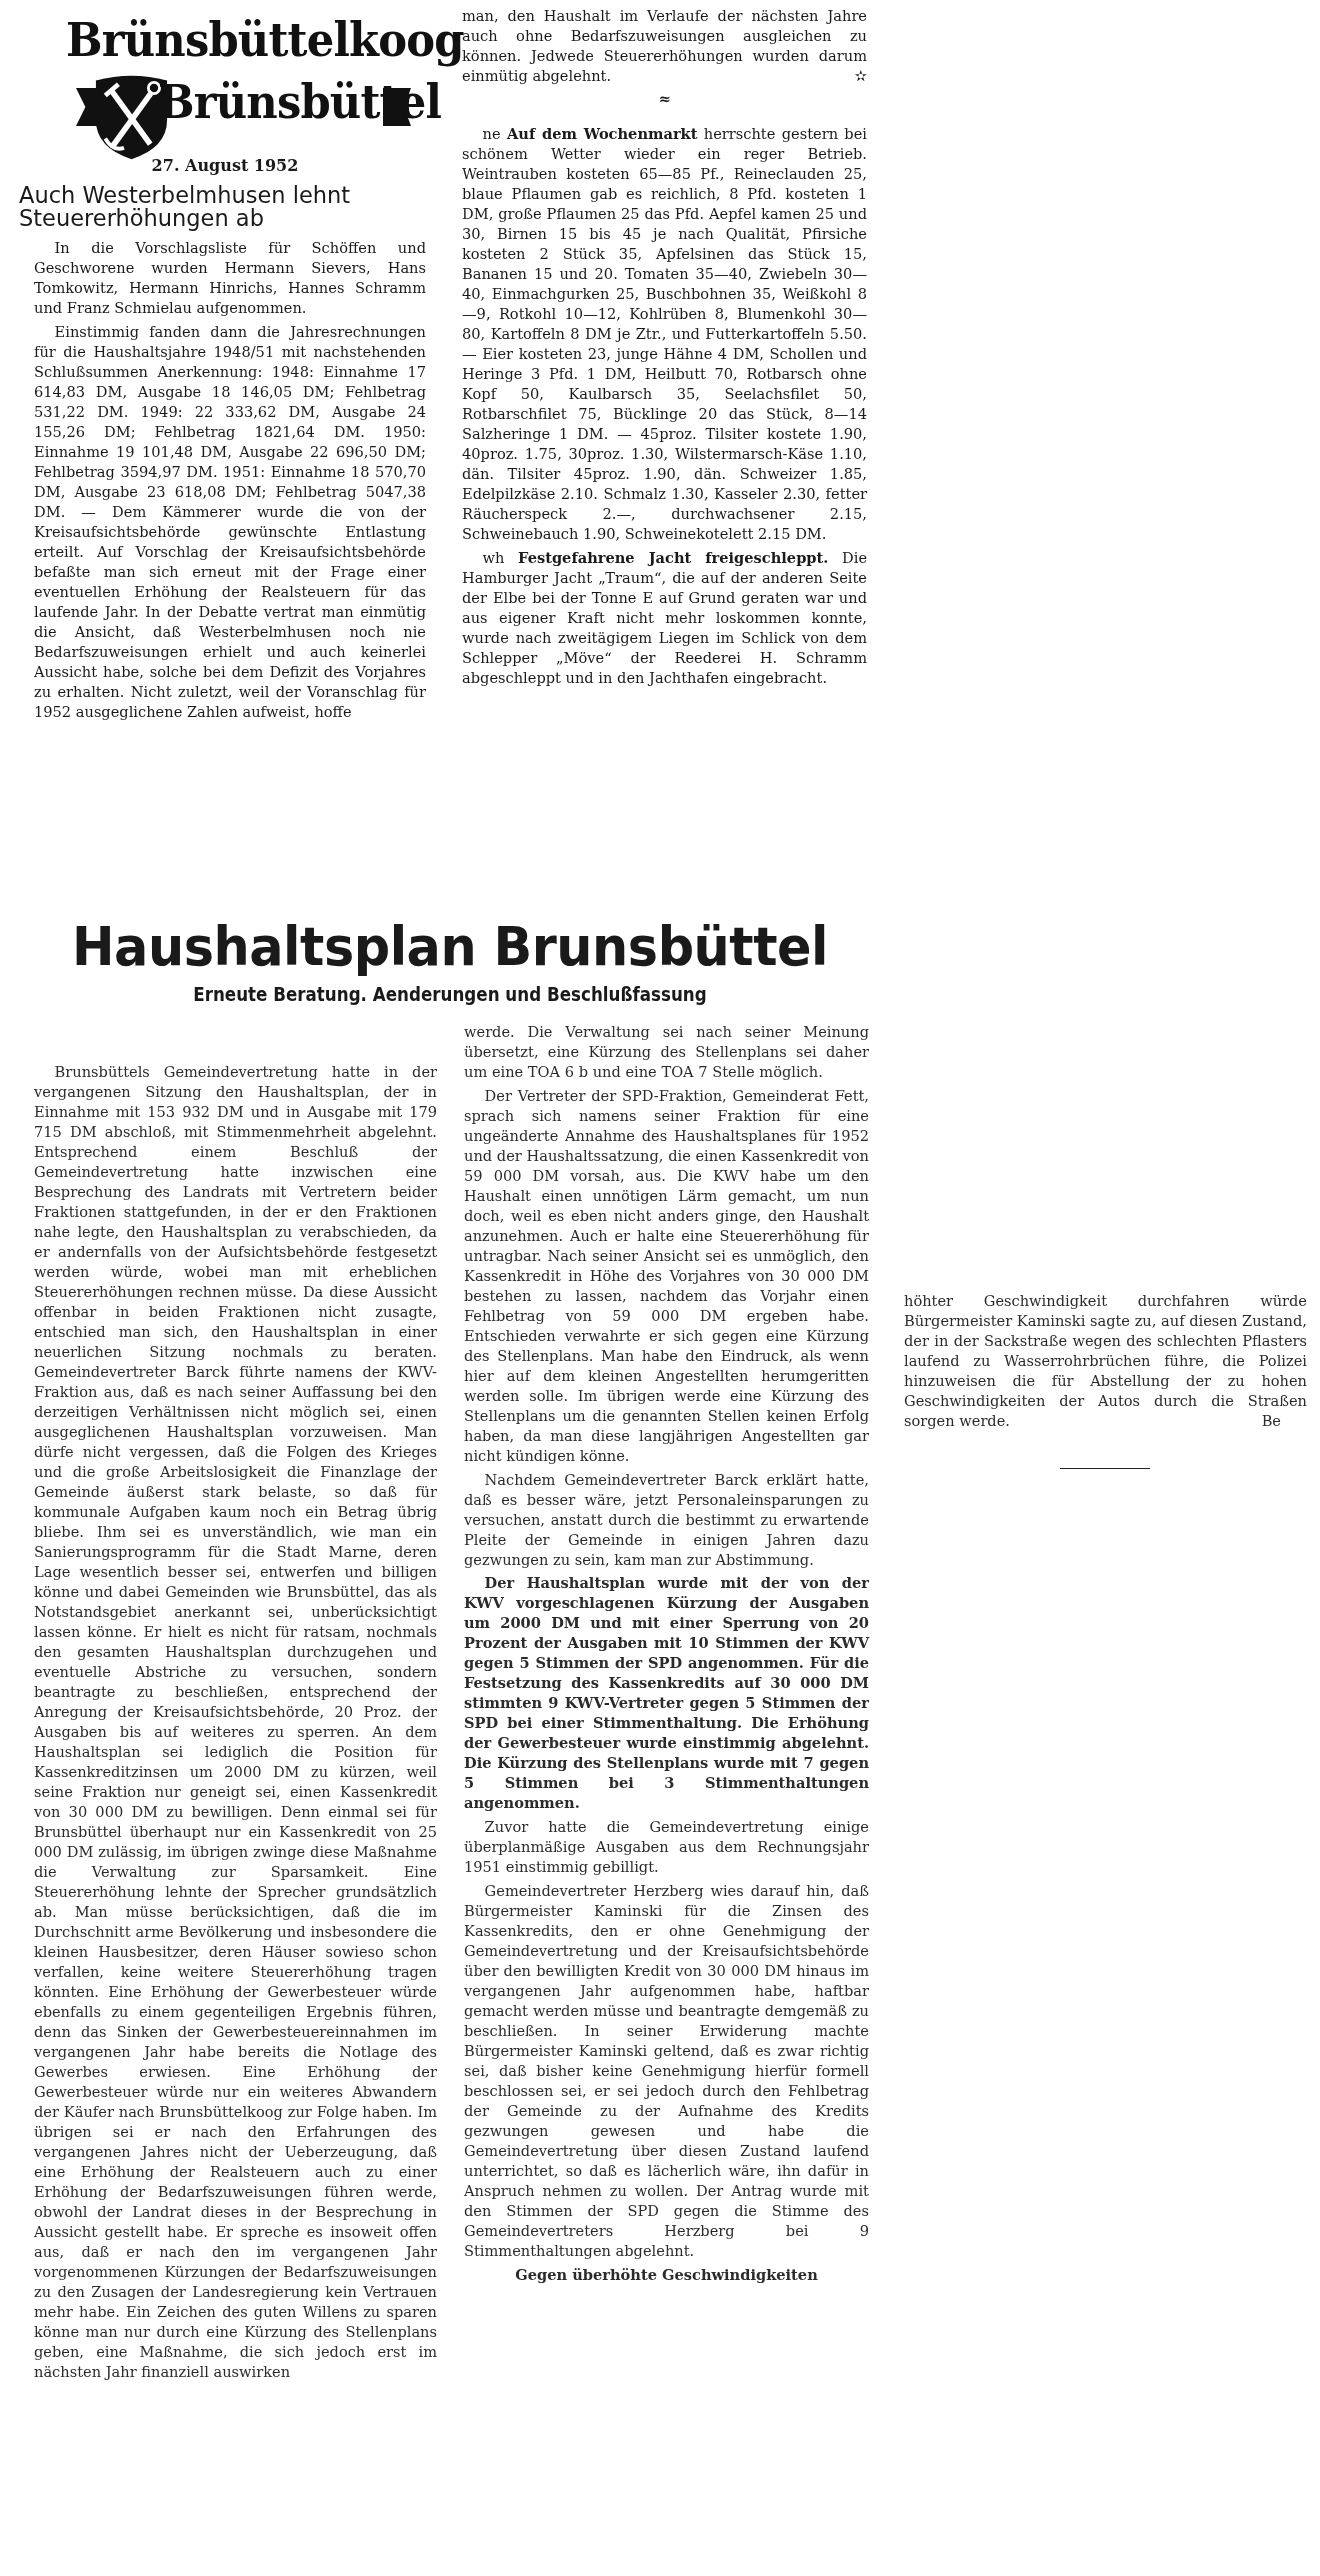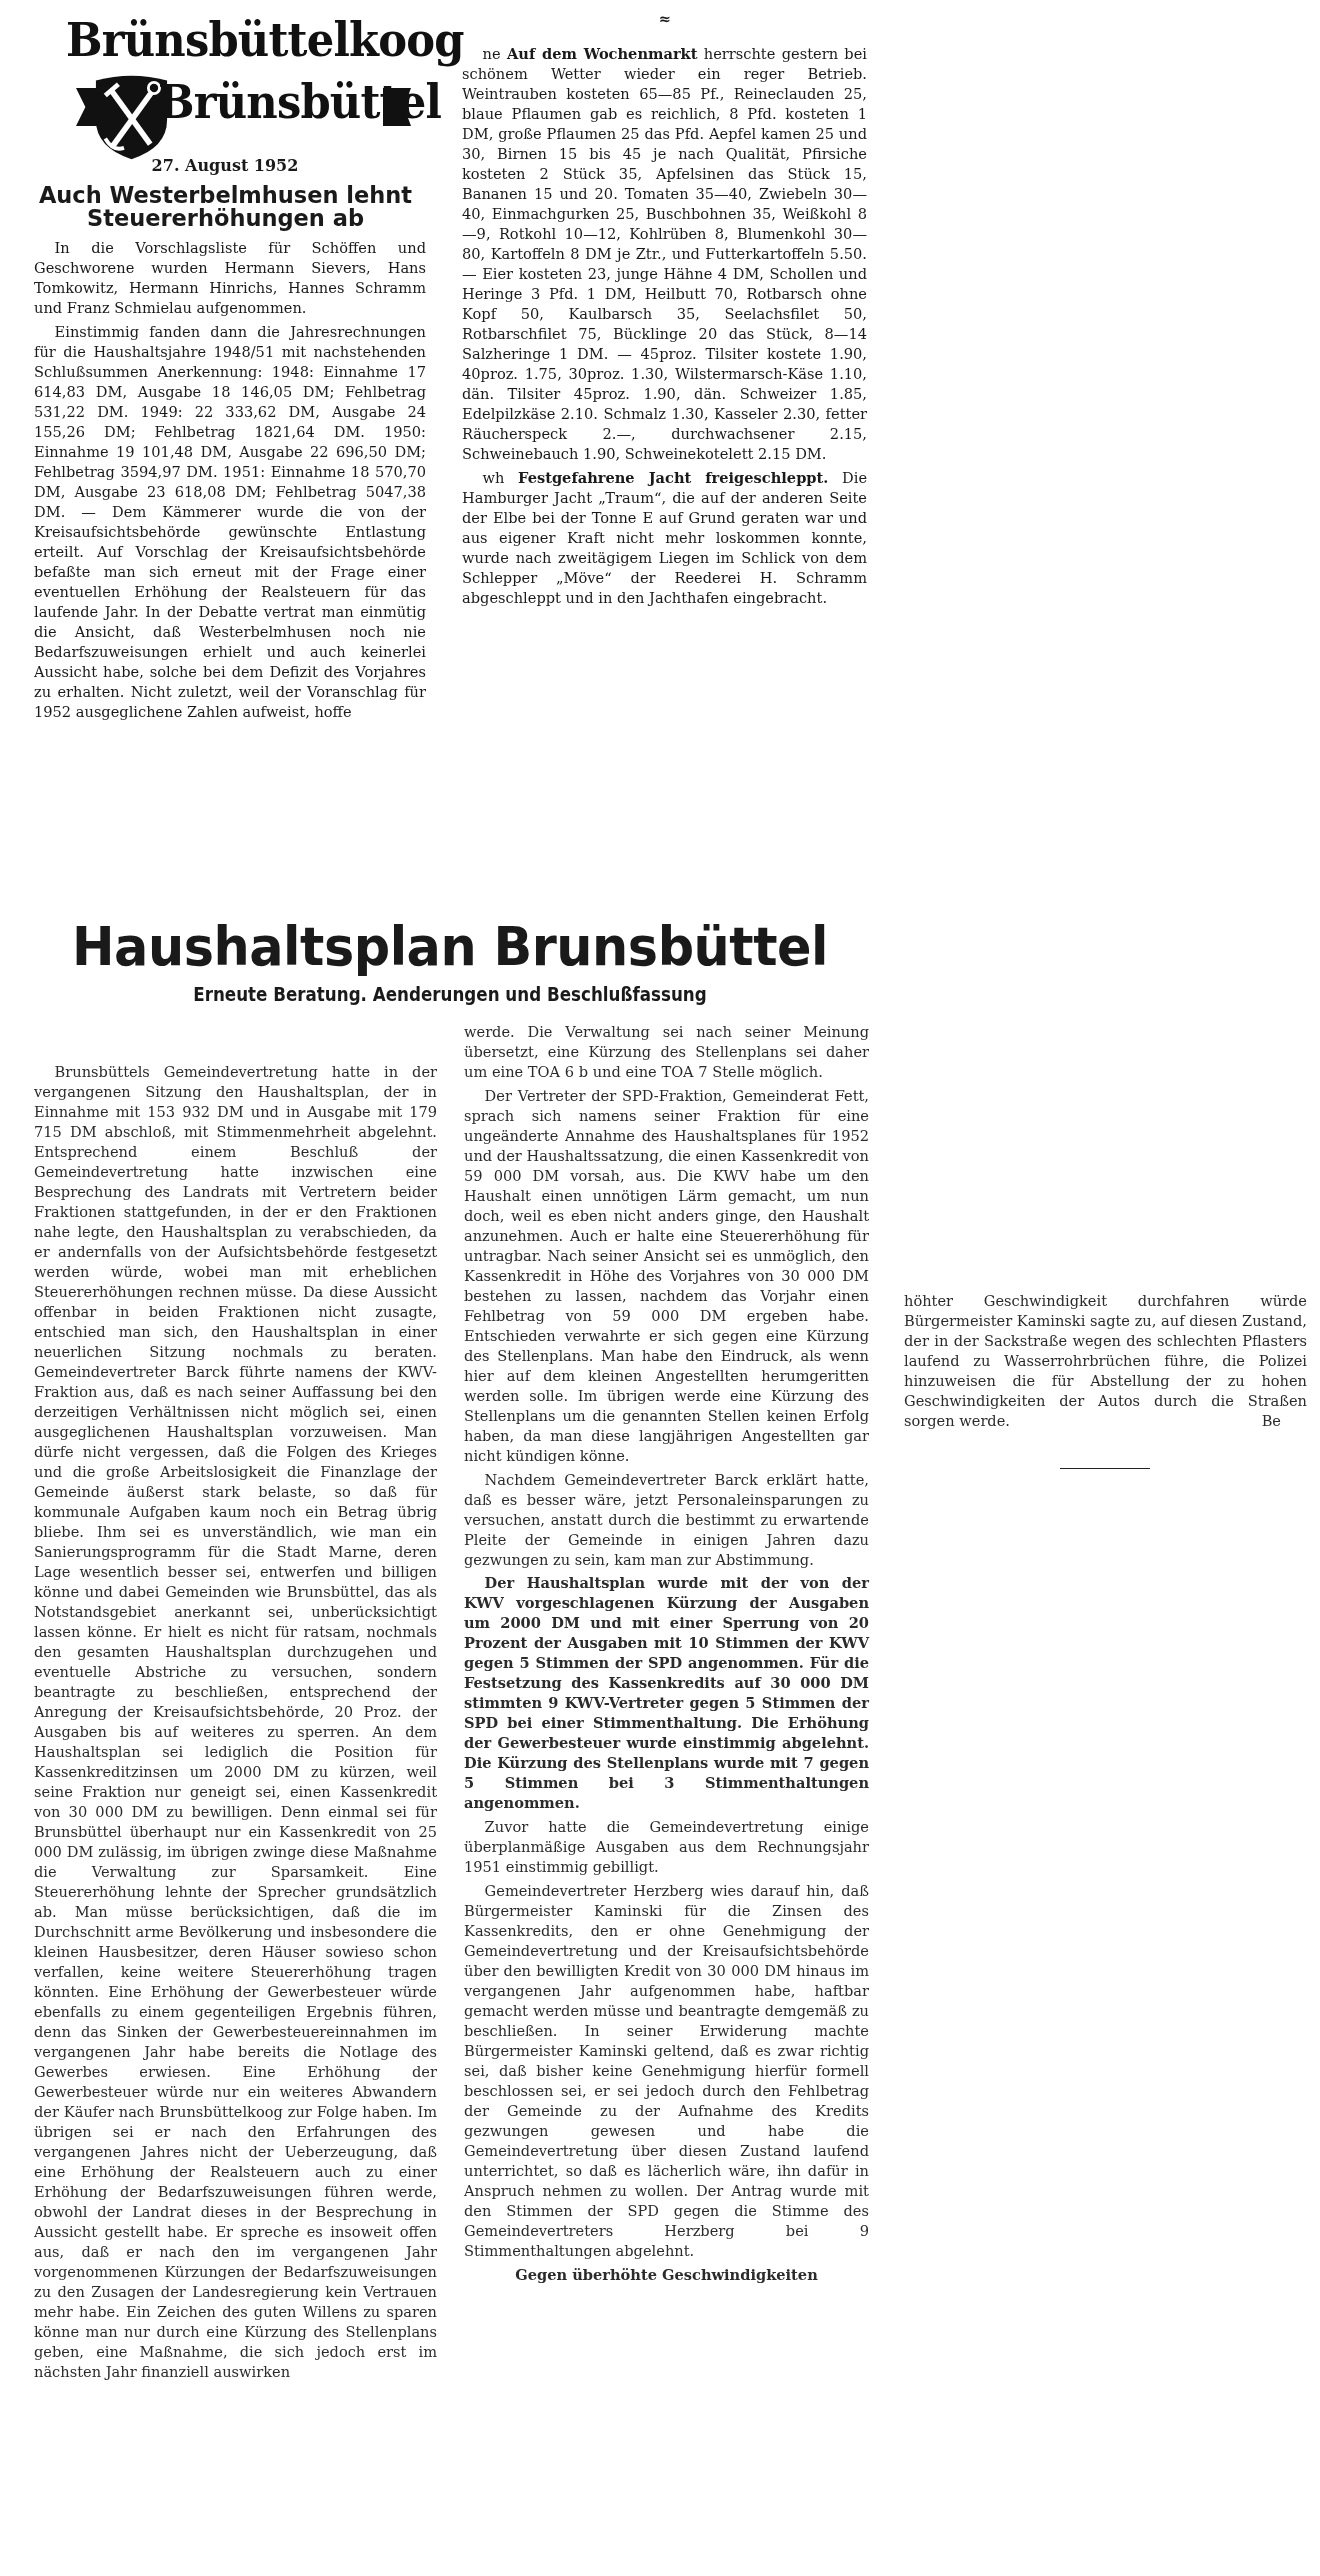--- a/index.html
+++ b/index.html
@@ -8,21 +8,21 @@
   .col p { margin: 0 0 3.8px 0; text-indent: 20.6px; }
   .col p.noindent { text-indent: 0; }
   .b { font-weight: bold; }
   .masthead { position: absolute; left: 38px; top: 13px; width: 356px; height: 131px; }
   .mast-line1 { position: absolute; left: 28px; top: 0px; font-family: "DejaVu Serif", serif; font-weight: bold; font-size: 47px; letter-spacing: -0.9px; line-height: 53px; color: #111; transform: scaleX(0.92); transform-origin: left; }
   .mast-line2 { position: absolute; left: 120px; top: 62px; font-family: "DejaVu Serif", serif; font-weight: bold; font-size: 47px; letter-spacing: -0.9px; line-height: 53px; color: #111; transform: scaleX(0.92); transform-origin: left; }
   .banner-l { position: absolute; left: 38px; top: 75px; width: 47px; height: 38px; background: #111; clip-path: polygon(0 0, 100% 0, 100% 100%, 0 100%, 20% 50%); }
   .banner-r { position: absolute; left: 345px; top: 75px; width: 28px; height: 38px; background: #111; clip-path: polygon(0 0, 100% 0, 75% 50%, 100% 100%, 0 100%); }
   .shield { position: absolute; left: 54px; top: 60px; width: 79px; height: 88px; }
   .date { position: absolute; left: 0; width: 450px; top: 156px; text-align: center; font-weight: bold; font-size: 16px; font-family: "DejaVu Serif", serif; }
-  .h1-small { position: absolute; left: 19px; width: 413px; top: 184px; text-align: center; font-family: "DejaVu Sans", sans-serif; font-weight: bold; font-size: 22.5px; line-height: 23.4px; }
+  .h1-small { position: absolute; left: 19px; width: 413px; top: 184px; text-align: left; font-family: "DejaVu Sans", sans-serif; font-weight: normal; font-size: 22.5px; line-height: 23.4px; }
   .star { font-size: 15px; }
   .big-title { position: absolute; left: 0; width: 900px; top: 919px; text-align: center; font-family: "DejaVu Sans", sans-serif; font-weight: bold; font-size: 53px; line-height: 56px; letter-spacing: -0.5px; transform: scaleX(0.96); }
   .subtitle { position: absolute; left: 0; width: 900px; top: 983px; text-align: center; font-family: "DejaVu Sans", sans-serif; font-weight: bold; font-size: 19px; line-height: 22.5px; transform: scaleX(0.88); }
   .subhead { text-align: center; font-weight: bold; margin: 9.4px 0 3.8px 0; text-indent: 0 !important; }
   .signature { float: right; padding-right: 26px; }
   .rule { position: absolute; left: 1060px; top: 1468px; width: 90px; height: 0; border-top: 1.9px solid #222; }
   .faded { color: #2b2b2b; }
 </style>
 </head>
 <body>
@@ -44,20 +44,24 @@
 
 <div class="date">27. August 1952</div>
 <div class="h1-small">Auch Westerbelmhusen lehnt Steuererhöhungen ab</div>
 
 <div class="col" style="left:34px; top:238px; width:392px;">
   <p>In die Vorschlagsliste für Schöffen und Geschworene wurden Hermann Sievers, Hans Tomkowitz, Hermann Hinrichs, Hannes Schramm und Franz Schmielau aufgenommen.</p>
   <p>Einstimmig fanden dann die Jahresrechnungen für die Haushaltsjahre 1948/51 mit nachstehenden Schlußsummen Anerkennung: 1948: Einnahme 17 614,83 DM, Ausgabe 18 146,05 DM; Fehlbetrag 531,22 DM. 1949: 22 333,62 DM, Ausgabe 24 155,26 DM; Fehlbetrag 1821,64 DM. 1950: Einnahme 19 101,48 DM, Ausgabe 22 696,50 DM; Fehlbetrag 3594,97 DM. 1951: Einnahme 18 570,70 DM, Ausgabe 23 618,08 DM; Fehlbetrag 5047,38 DM. — Dem Kämmerer wurde die von der Kreisaufsichtsbehörde gewünschte Entlastung erteilt. Auf Vorschlag der Kreisaufsichtsbehörde befaßte man sich erneut mit der Frage einer eventuellen Erhöhung der Realsteuern für das laufende Jahr. In der Debatte vertrat man einmütig die Ansicht, daß Westerbelmhusen noch nie Bedarfszuweisungen erhielt und auch keinerlei Aussicht habe, solche bei dem Defizit des Vorjahres zu erhalten. Nicht zuletzt, weil der Voranschlag für 1952 ausgeglichene Zahlen aufweist, hoffe</p>
 </div>
 
 <div class="col" style="left:462px; top:5.6px; width:405px;">
+  <p class="noindent">
+    <span>man, den Haushalt im Verlaufe der nächsten Jahre auch ohne Bedarfszuweisungen ausgleichen zu können. Jedwede Steuererhöhungen wurden darum einmütig abgelehnt.</span>
+    <span class="star" style="float:right;">✫</span>
+  </p>
   <div style="text-align:center; font-weight:bold; margin:3.8px 0 15px;">≈</div>
 
   <p>
     <span>ne</span>
     <span class="b">Auf dem Wochenmarkt</span>
     <span>herrschte gestern bei schönem Wetter wieder ein reger Betrieb. Weintrauben kosteten 65—85 Pf., Reineclauden 25, blaue Pflaumen gab es reichlich, 8 Pfd. kosteten 1 DM, große Pflaumen 25 das Pfd. Aepfel kamen 25 und 30, Birnen 15 bis 45 je nach Qualität, Pfirsiche kosteten 2 Stück 35, Apfelsinen das Stück 15, Bananen 15 und 20. Tomaten 35—40, Zwiebeln 30—40, Einmachgurken 25, Buschbohnen 35, Weißkohl 8—9, Rotkohl 10—12, Kohlrüben 8, Blumenkohl 30—80, Kartoffeln 8 DM je Ztr., und Futterkartoffeln 5.50. — Eier kosteten 23, junge Hähne 4 DM, Schollen und Heringe 3 Pfd. 1 DM, Heilbutt 70, Rotbarsch ohne Kopf 50, Kaulbarsch 35, Seelachsfilet 50, Rotbarschfilet 75, Bücklinge 20 das Stück, 8—14 Salzheringe 1 DM. — 45proz. Tilsiter kostete 1.90, 40proz. 1.75, 30proz. 1.30, Wilstermarsch-Käse 1.10, dän. Tilsiter 45proz. 1.90, dän. Schweizer 1.85, Edelpilzkäse 2.10. Schmalz 1.30, Kasseler 2.30, fetter Räucherspeck 2.—, durchwachsener 2.15, Schweinebauch 1.90, Schweinekotelett 2.15 DM.</span>
   </p>
   <p>
     <span>wh</span>
     <span class="b">Festgefahrene Jacht freigeschleppt.</span>

